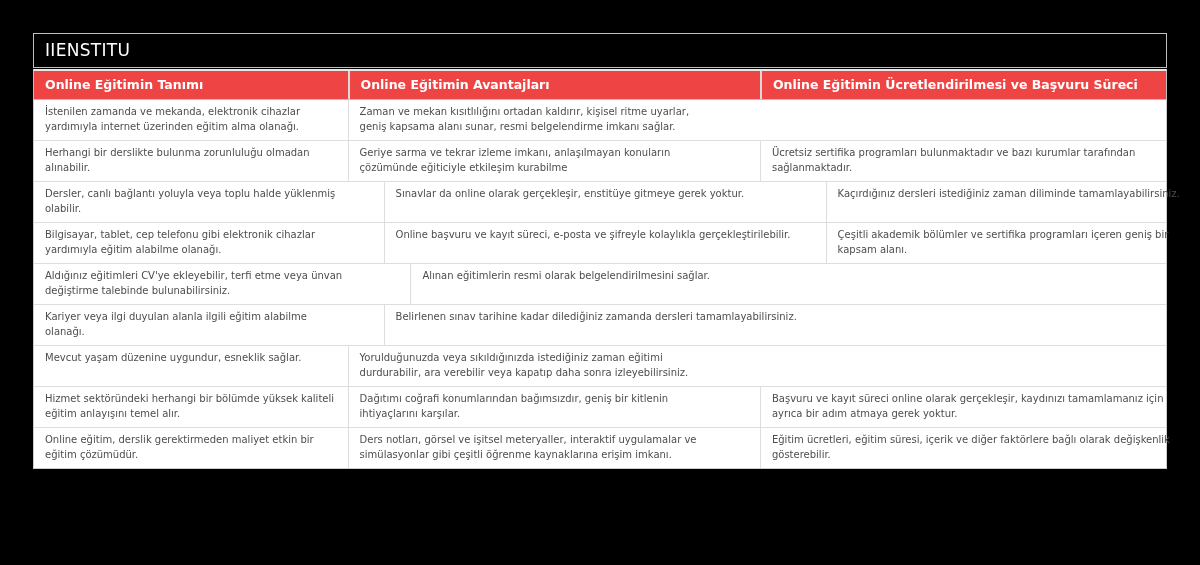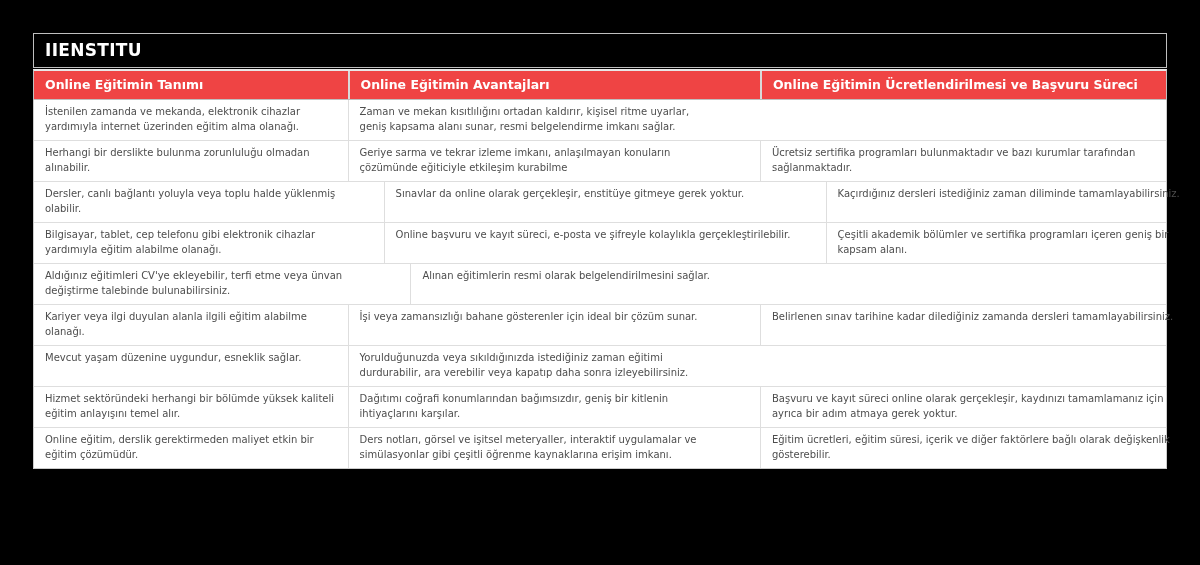--- a/index.html
+++ b/index.html
@@ -13,21 +13,21 @@
     position: absolute;
     left: 33px;
     top: 33px;
     width: 1134px;
   }
   .title-bar {
     background: #000000;
     border: 1px solid #bfbfbf;
     color: #ffffff;
     font-size: 17px;
-    font-weight: bold;
+    font-weight: normal;
     letter-spacing: 0.3px;
     padding: 6px 11px 7px 11px;
   }
   .header-row {
     display: flex;
     background: #ef4444;
     border: 1px solid #bfbfbf;
     border-top: 2px solid #e8e8e8;
     margin-top: 1px;
   }
@@ -90,21 +90,20 @@
         <div class="cell c1">Bilgisayar, tablet, cep telefonu gibi elektronik cihazlar yardımıyla eğitim alabilme olanağı.</div>
         <div class="cell c3">Online başvuru ve kayıt süreci, e-posta ve şifreyle kolaylıkla gerçekleştirilebilir.</div>
         <div class="cell c2">Çeşitli akademik bölümler ve sertifika programları içeren geniş bir kapsam alanı.</div>
       </div>
       <div class="row">
         <div class="cell c2">Aldığınız eğitimleri CV'ye ekleyebilir, terfi etme veya ünvan değiştirme talebinde bulunabilirsiniz.</div>
         <div class="cell c1">Alınan eğitimlerin resmi olarak belgelendirilmesini sağlar.</div>
       </div>
       <div class="row">
         <div class="cell c1">Kariyer veya ilgi duyulan alanla ilgili eğitim alabilme olanağı.</div>
-        <div class="cell c2">İşi veya zamansızlığı bahane gösterenler için ideal bir çözüm sunar.</div>
         <div class="cell c3">Belirlenen sınav tarihine kadar dilediğiniz zamanda dersleri tamamlayabilirsiniz.</div>
       </div>
       <div class="row">
         <div class="cell c1">Mevcut yaşam düzenine uygundur, esneklik sağlar.</div>
         <div class="cell c2">Yorulduğunuzda veya sıkıldığınızda istediğiniz zaman eğitimi durdurabilir, ara verebilir veya kapatıp daha sonra izleyebilirsiniz.</div>
       </div>
       <div class="row">
         <div class="cell c1">Hizmet sektöründeki herhangi bir bölümde yüksek kaliteli eğitim anlayışını temel alır.</div>
         <div class="cell c2">Dağıtımı coğrafi konumlarından bağımsızdır, geniş bir kitlenin ihtiyaçlarını karşılar.</div>
         <div class="cell c3">Başvuru ve kayıt süreci online olarak gerçekleşir, kaydınızı tamamlamanız için ayrıca bir adım atmaya gerek yoktur.</div>

